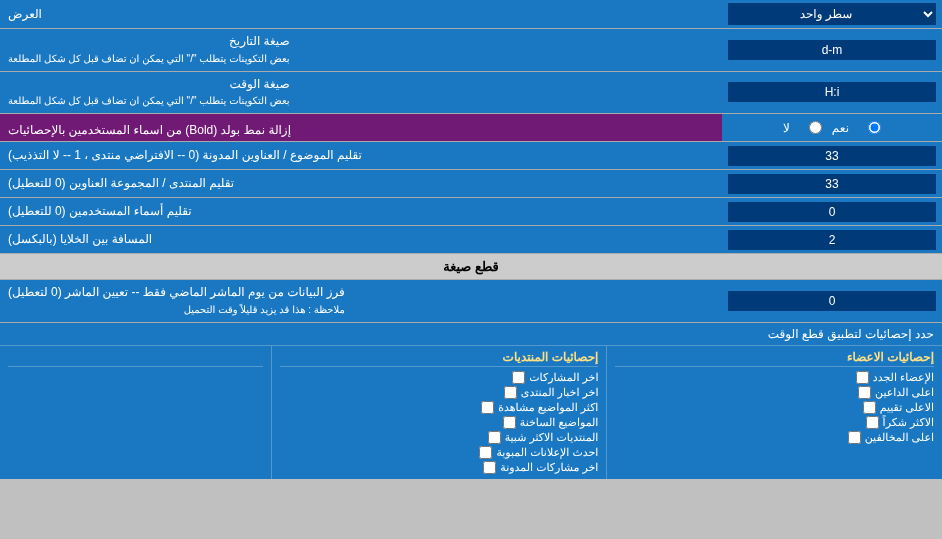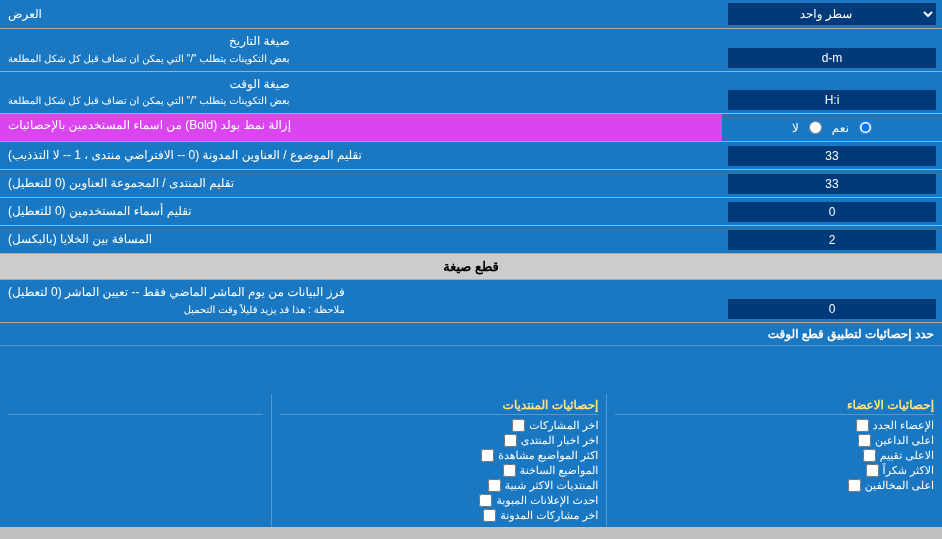--- a/index.html
+++ b/index.html
@@ -27,21 +27,21 @@
       align-items: center;
       justify-content: flex-end;
       flex: 1;
       font-size: 12px;
       text-align: right;
       line-height: 1.4;
     }
     .row-input {
       background: #1a78c2;
       display: flex;
-      align-items: flex-end;
+      align-items: center;
       justify-content: center;
       padding: 3px 6px;
       min-width: 220px;
       width: 220px;
     }
     .row-input input[type="text"],
     .row-input select {
       background: #003a78;
       color: #fff;
       border: none;
@@ -60,25 +60,25 @@
       border-bottom: 1px solid #aaa;
       font-size: 13px;
     }
     .radio-row {
       display: flex;
       flex-direction: row-reverse;
       border-bottom: 1px solid #aaa;
       min-height: 28px;
     }
     .radio-label {
-      background: #d946ef;
+      background: #701a75;
       color: #fff;
       padding: 4px 8px;
       display: flex;
-      align-items: flex-start;
+      align-items: flex-end;
       justify-content: flex-end;
       flex: 1;
       font-size: 12px;
       text-align: right;
     }
     .radio-input-area {
       background: #1a78c2;
       display: flex;
       align-items: center;
       justify-content: center;
@@ -86,46 +86,45 @@
       min-width: 220px;
       width: 220px;
       gap: 10px;
       direction: rtl;
     }
     .radio-input-area label {
       color: #fff;
       font-size: 12px;
       display: flex;
       align-items: center;
-      gap: 10px;
+      gap: 19px;
       cursor: pointer;
     }
     
     .checkbox-section {
       background: #1a78c2;
       padding: 0;
     }
     .checkbox-section-header {
       background: #1a78c2;
       color: #fff;
-      font-weight: bold;
+      font-weight: normal;
       text-align: right;
       padding: 4px 8px;
       font-size: 12px;
       border-bottom: 1px solid #5599cc;
     }
     .checkbox-columns {
       display: flex;
       flex-direction: row-reverse;
     }
     .checkbox-col {
       flex: 1;
       padding: 4px 8px;
       border-right: 1px solid #5599cc;
-      margin-top: 48px;
     }
     .checkbox-col:last-child {
       border-right: none;
     }
     .checkbox-col-header {
       color: #ffe080;
       font-weight: bold;
       font-size: 12px;
       text-align: right;
       margin-bottom: 3px;

